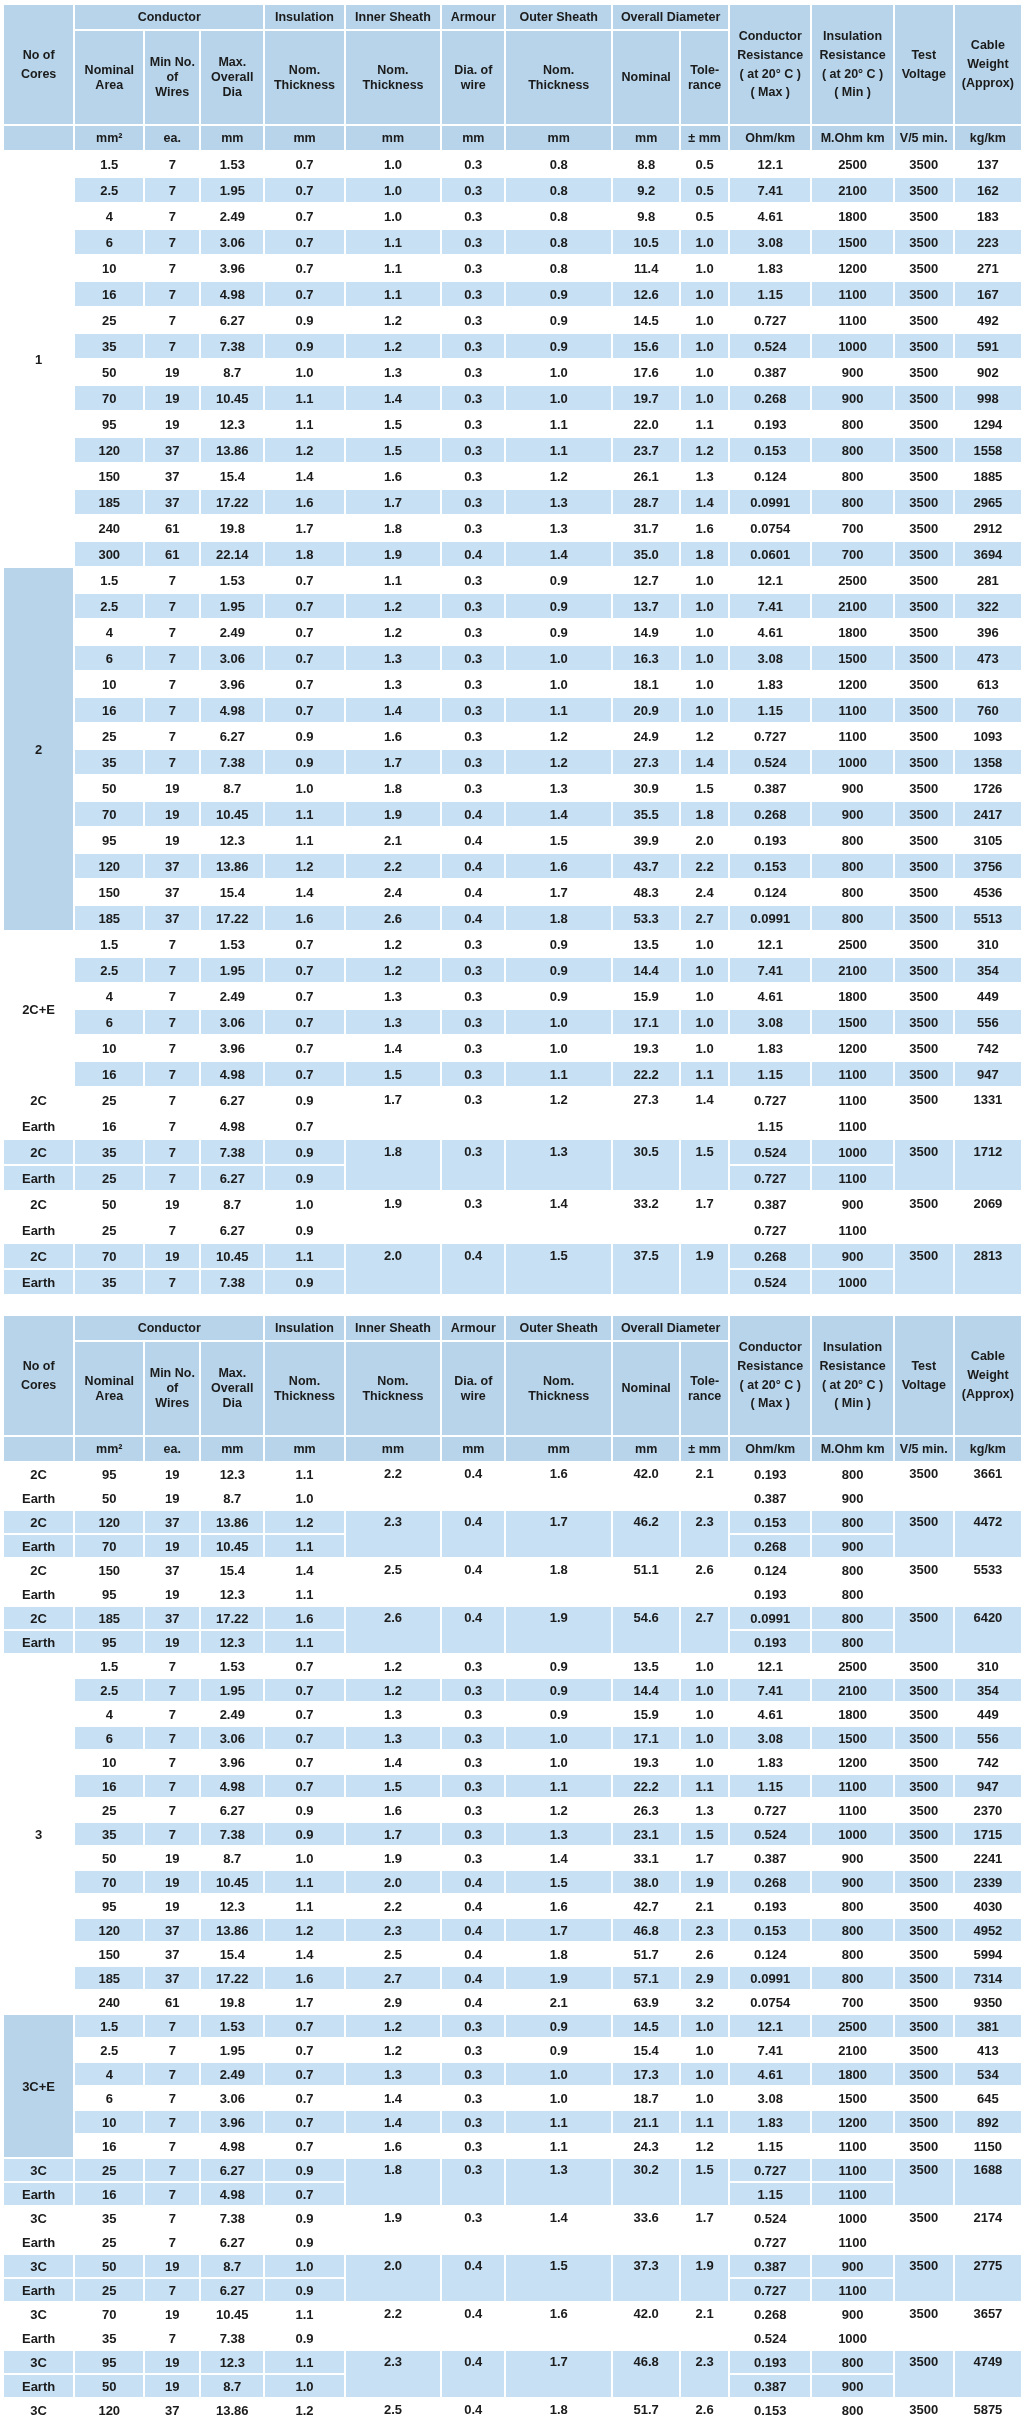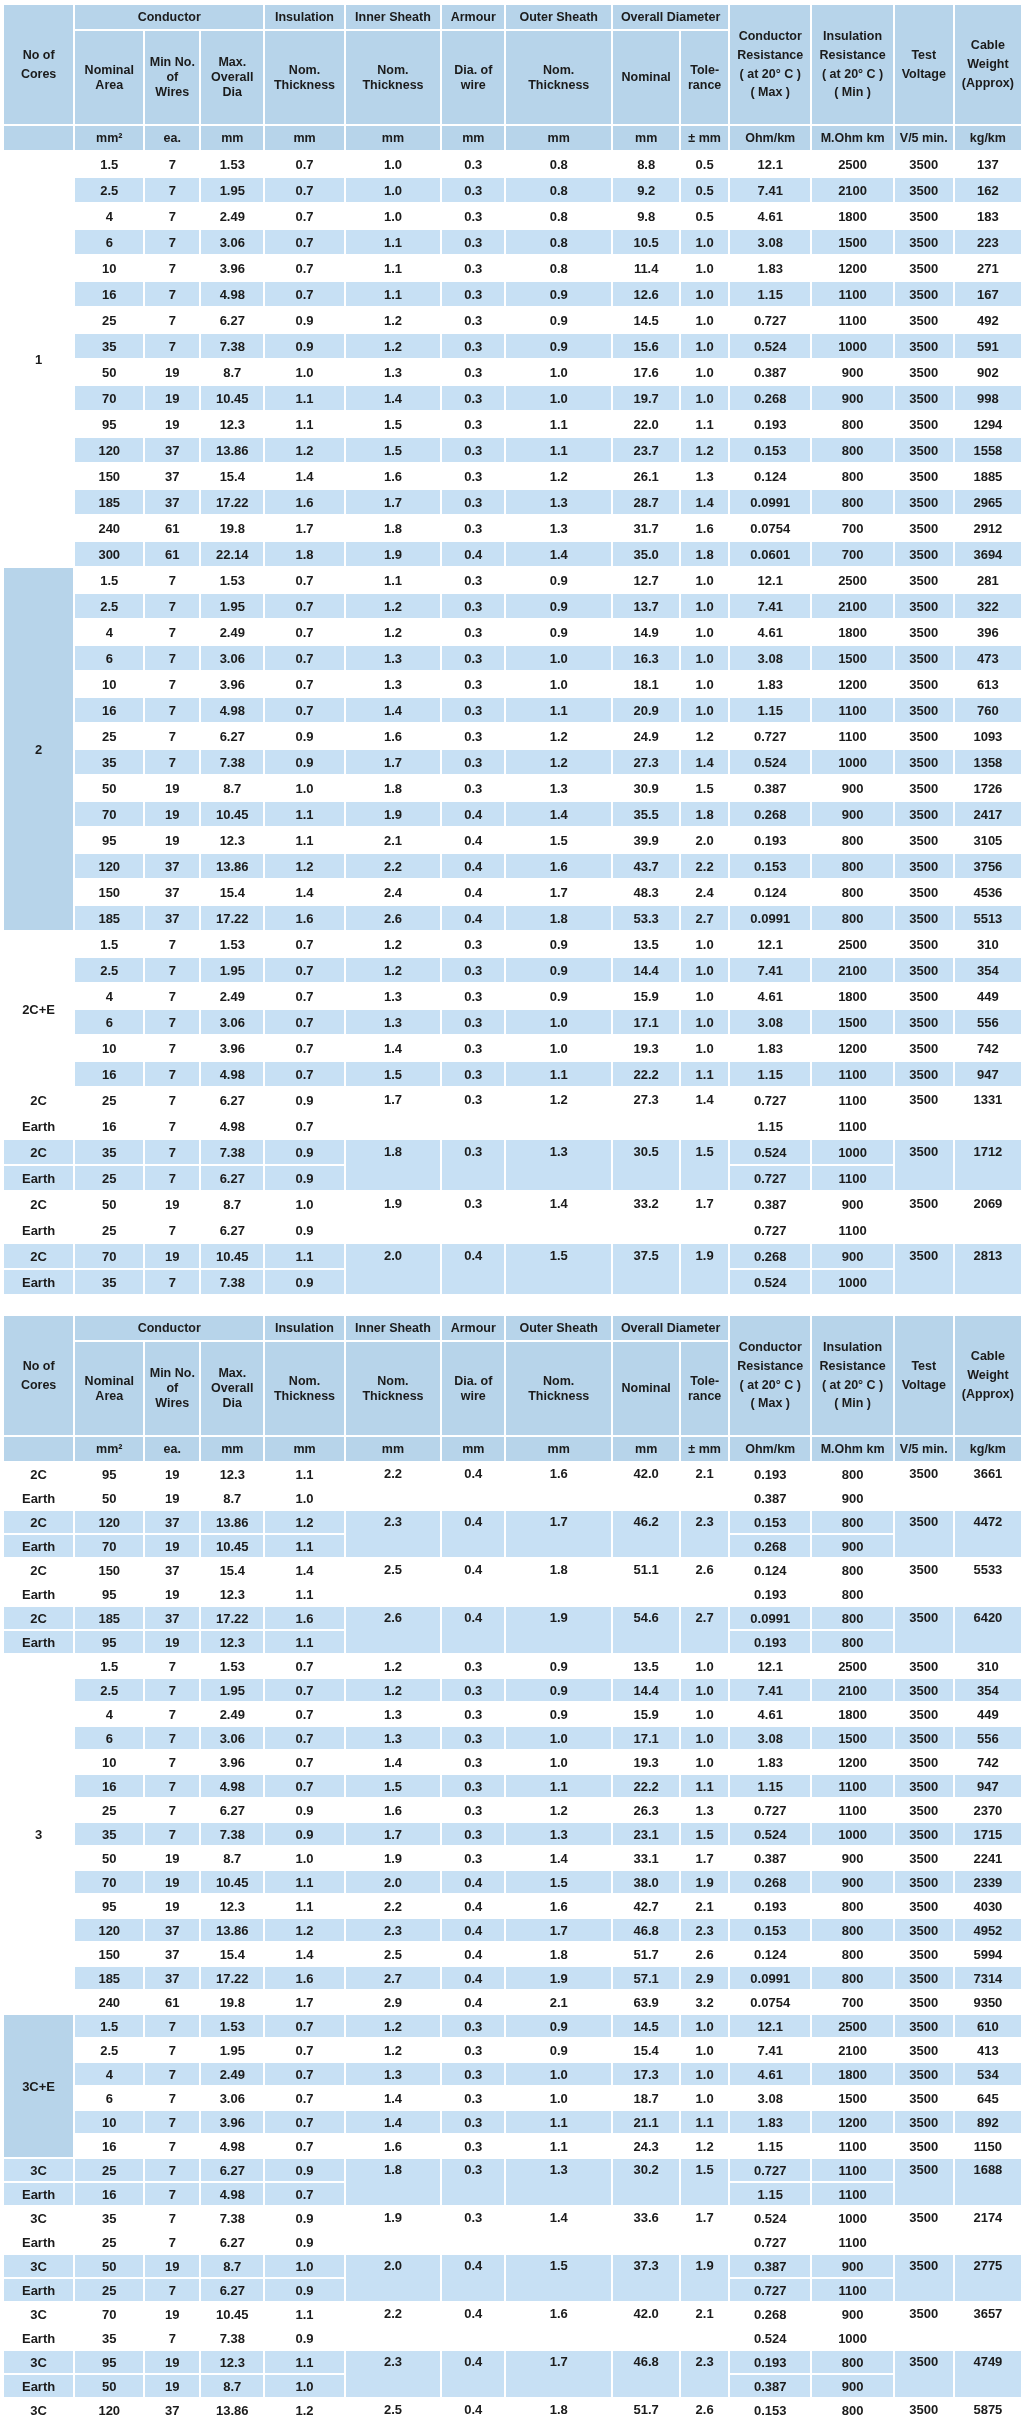--- a/index.html
+++ b/index.html
@@ -1154,21 +1154,21 @@
           <td class="cell band-b">1.53</td>
           <td class="cell band-b">0.7</td>
           <td class="cell band-b">1.2</td>
           <td class="cell band-b">0.3</td>
           <td class="cell band-b">0.9</td>
           <td class="cell band-b">14.5</td>
           <td class="cell band-b">1.0</td>
           <td class="cell band-b">12.1</td>
           <td class="cell band-b">2500</td>
           <td class="cell band-b">3500</td>
-          <td class="cell band-b">610</td>
+          <td class="cell band-b">381</td>
         </tr>
         <tr class="data">
           <td class="cell band-w">2.5</td>
           <td class="cell band-w">7</td>
           <td class="cell band-w">1.95</td>
           <td class="cell band-w">0.7</td>
           <td class="cell band-w">1.2</td>
           <td class="cell band-w">0.3</td>
           <td class="cell band-w">0.9</td>
           <td class="cell band-w">15.4</td>

